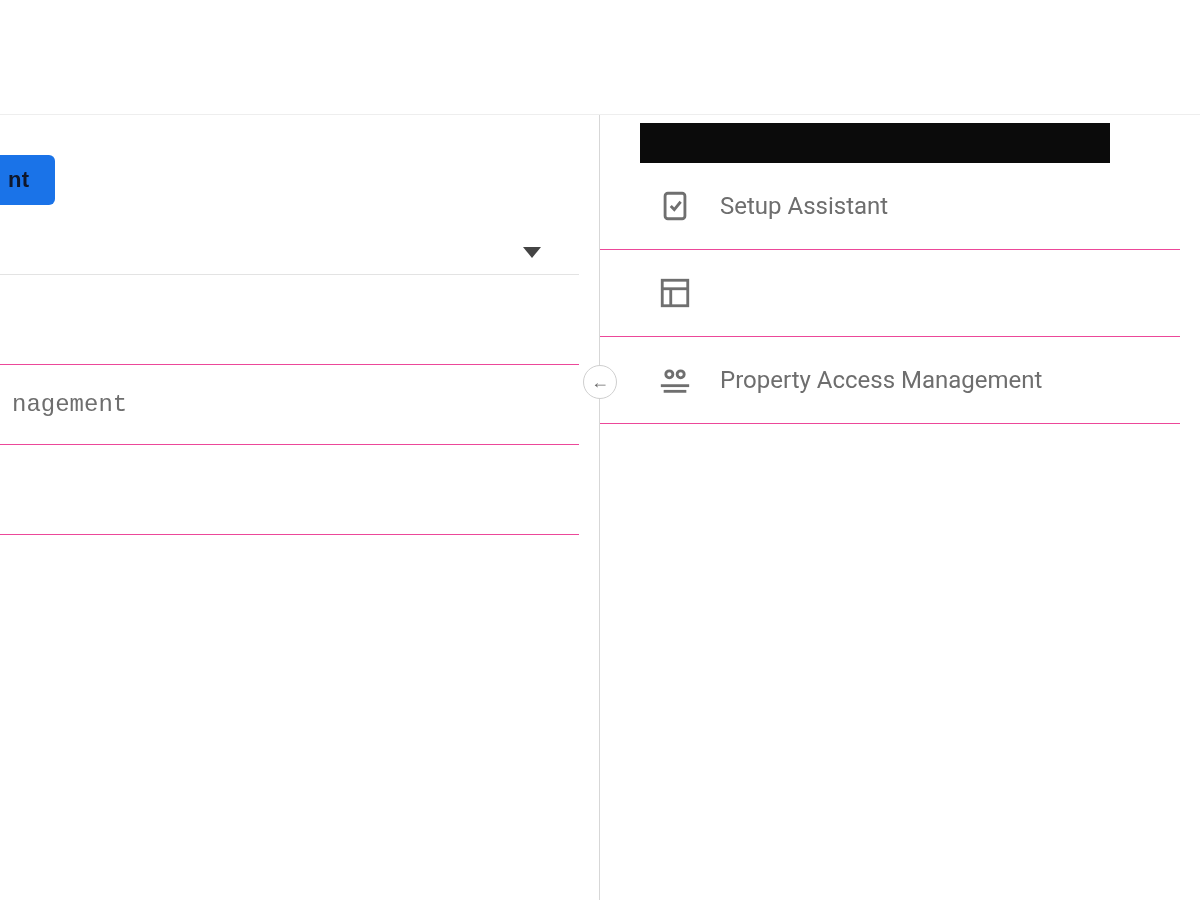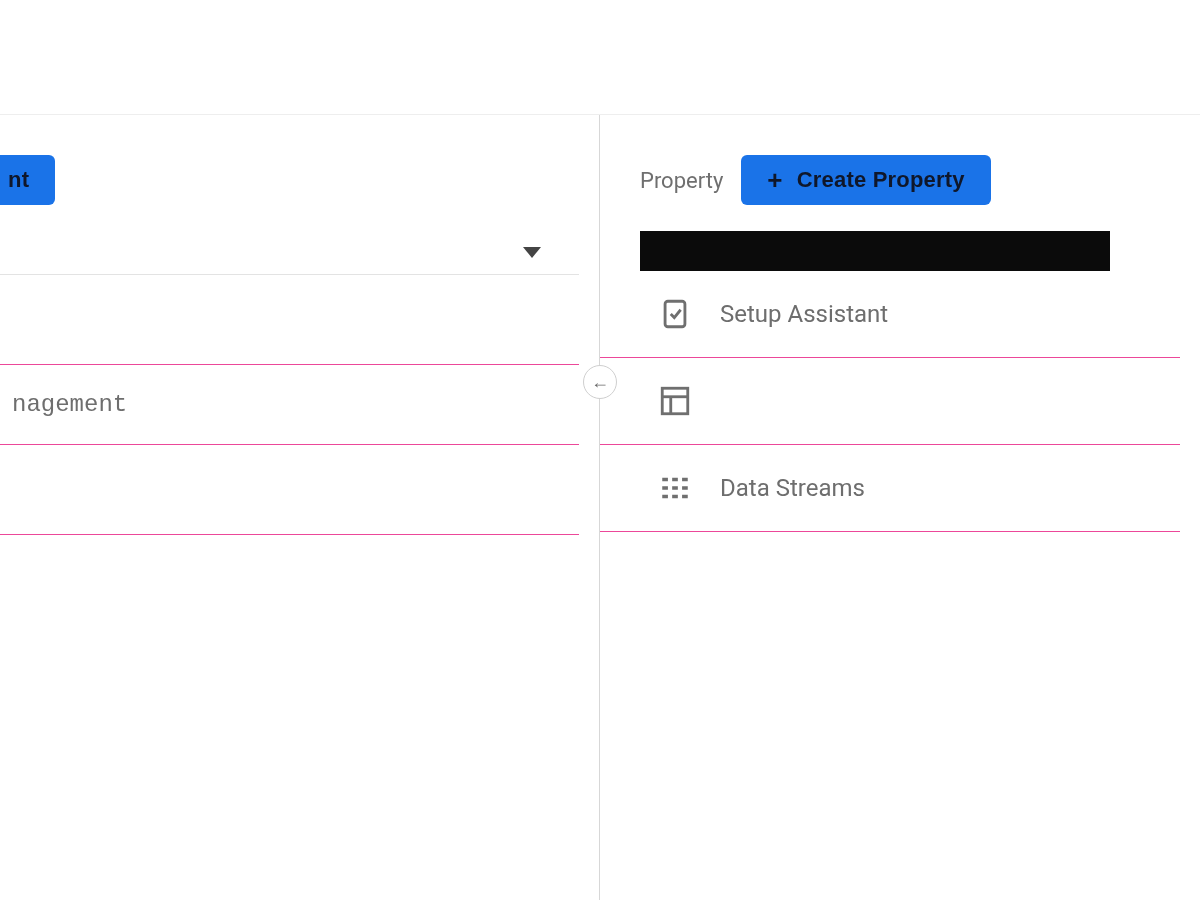--- a/index.html
+++ b/index.html
@@ -150,27 +150,20 @@
     <div class="menu">
       <div class="menu-item" style="height:90px"></div>
       <div class="menu-item">
         <span class="label">nagement</span>
       </div>
       <div class="menu-item" style="height:90px"></div>
     </div>
   </div>
 
   <div class="col right">
-    <div class="col-header">
-      <span class="col-title">Property</span>
-      <button class="btn-primary">
-        <span class="plus">+</span>
-        <span>Create Property</span>
-      </button>
-    </div>
 
     <div class="redacted"></div>
 
     <div class="menu">
 
       <div class="menu-item">
         <span class="icon">
           <svg viewBox="0 0 24 24" fill="none" stroke-width="2">
             <rect x="5" y="3" width="14" height="18" rx="2"></rect>
             <path d="M9 12l2.5 2.5L16 9"></path>
@@ -182,28 +175,29 @@
       <div class="menu-item">
         <span class="icon">
           <svg viewBox="0 0 24 24" fill="none" stroke-width="2">
             <rect x="3" y="3" width="18" height="18"></rect>
             <line x1="3" y1="9" x2="21" y2="9"></line>
             <line x1="9" y1="9" x2="9" y2="21"></line>
           </svg>
         </span>
       </div>
 
-
       <div class="menu-item">
         <span class="icon">
-          <svg viewBox="0 0 24 24" fill="none" stroke-width="2.5" stroke-dasharray="4 3">
-            <line x1="3" y1="6" x2="21" y2="6"></line>
-            <line x1="3" y1="12" x2="21" y2="12"></line>
-            <line x1="3" y1="18" x2="21" y2="18"></line>
+          <svg viewBox="0 0 24 24" fill="none" stroke-width="2">
+            <circle cx="8" cy="8" r="2.5"></circle>
+              <circle cx="16" cy="8" r="2.5"></circle>
+            <line x1="2" y1="16" x2="22" y2="16"></line>
+            <line x1="4" y1="20" x2="20" y2="20"></line>
           </svg>
         </span>
-        <span class="label">Data Streams</span>
-      </div>
+        <span class="label">Property Access Management</span>
+      </div>
+
 
 
     </div>
   </div>
 </div>
 
 </body></html>

